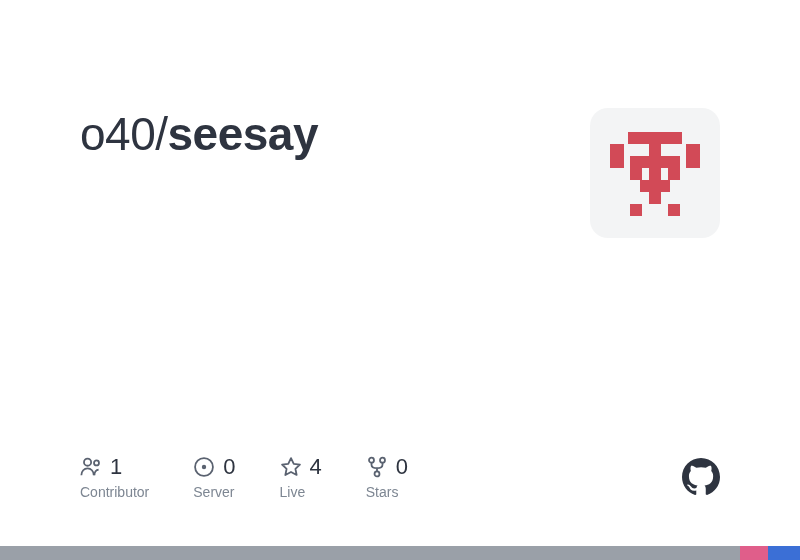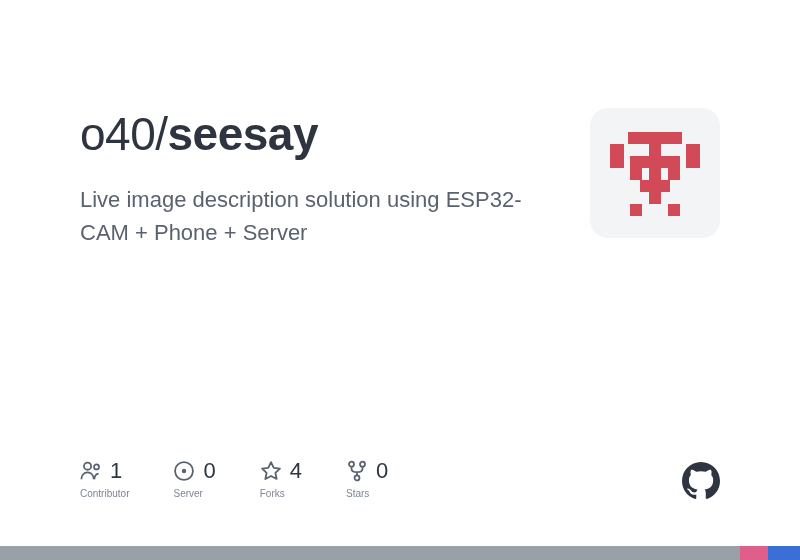--- a/index.html
+++ b/index.html
@@ -69,21 +69,21 @@
       gap: 8px;
       color: #2e3440;
     }
     .stat-count {
       font-size: 22px;
       color: #2e3440;
       line-height: 1;
     }
     .stat-label {
       margin-top: 6px;
-      font-size: 10px;
+      font-size: 14px;
       color: #7d8692;
     }
     .stat-icon { width: 22px; height: 22px; }
     .gh-logo {
       width: 38px; height: 38px;
       color: #2e3440;
       margin-top: 2px;
     }
     .bottom-bar {
       position: absolute;
@@ -95,21 +95,20 @@
   </style>
 </head>
 <body>
 
 <div class="content">
   <div class="title-row">
     <div class="title-block">
       <h1 class="repo-title">
         <span>o40</span><span>/</span><span class="name">seesay</span>
       </h1>
-      <p class="description">Live image description solution using ESP32-CAM + Phone + Server</p>
     </div>
     <div class="avatar-box">
       <svg class="avatar-glyph" viewBox="0 0 90 90" shape-rendering="crispEdges">
         <g fill="#d24a57">
           <rect x="18" y="4" width="54" height="12"></rect>
           <rect x="0" y="16" width="14" height="12"></rect>
           <rect x="39" y="16" width="12" height="12"></rect>
           <rect x="76" y="16" width="14" height="12"></rect>
           <rect x="0" y="28" width="14" height="12"></rect>
           <rect x="20" y="28" width="50" height="12"></rect>
@@ -154,21 +153,21 @@
       <span class="stat-label">Server</span>
     </div>
 
     <div class="stat">
       <div class="stat-top">
         <svg class="stat-icon" viewBox="0 0 16 16" fill="none" stroke="#5a6270" stroke-width="1.3" stroke-linejoin="round">
           <path d="M8 1.5l2 4.2 4.5.5-3.3 3.1.9 4.5L8 11.6 3.9 13.8l.9-4.5L1.5 6.2l4.5-.5L8 1.5z"></path>
         </svg>
         <span class="stat-count">4</span>
       </div>
-      <span class="stat-label">Forks</span>
+      <span class="stat-label">Live</span>
     </div>
 
     <div class="stat">
       <div class="stat-top">
         <svg class="stat-icon" viewBox="0 0 16 16" fill="none" stroke="#5a6270" stroke-width="1.3">
           <circle cx="4" cy="3" r="1.8"></circle>
           <circle cx="12" cy="3" r="1.8"></circle>
           <circle cx="8" cy="13" r="1.8"></circle>
           <path d="M4 4.8v1.5c0 1.5 1.5 2.5 4 2.5s4-1 4-2.5V4.8M8 8.8v2.4"></path>
         </svg>

